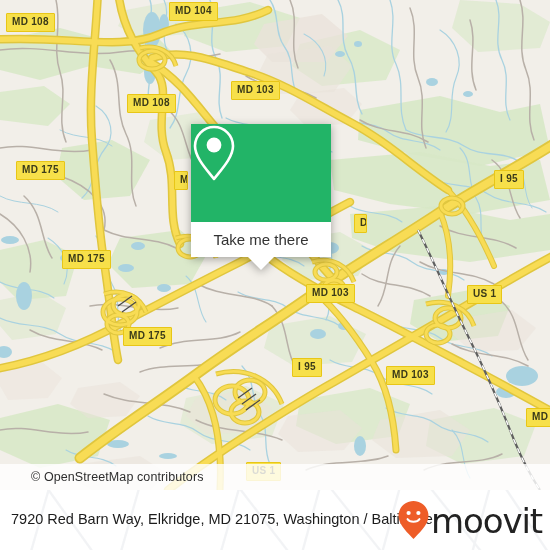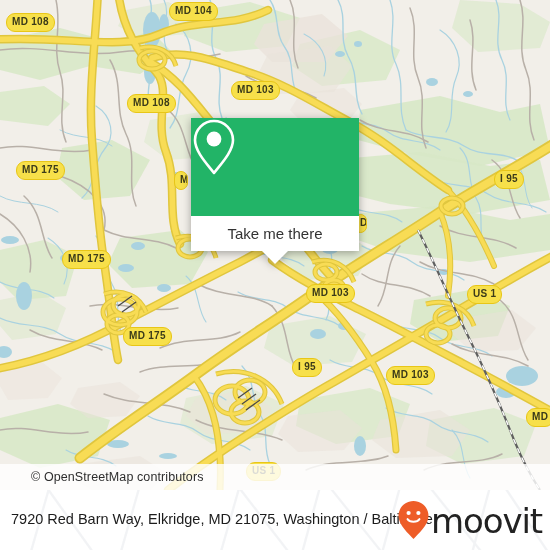--- a/index.html
+++ b/index.html
@@ -16,37 +16,37 @@
     background:#f2efe9;
     overflow:hidden;
   }
   #map svg{position:absolute;left:0;top:0;}
 
   
   .shield{
     position:absolute;
     background:#f7e04a;
     border:1.6px solid #e8c617;
-    border-radius:9px;
+    border-radius:1px;
     color:#3b3b1a;
     font-size:10px;
     font-weight:bold;
     letter-spacing:.3px;
     line-height:1;
     padding:3px 5px 4px 5px;
     white-space:nowrap;
     box-sizing:border-box;
     font-family:"Liberation Sans", sans-serif;
   }
 
   
   #popup{
     position:absolute;
-    left:191px;top:118px;
-    width:168px;
+    left:191px;top:124px;
+    width:140px;
     filter:drop-shadow(0 2px 4px rgba(0,0,0,.33));
     z-index:40;
   }
   #popup-img{
     background:#22b467;
     height:98px;
     display:flex;align-items:center;justify-content:center;
   }
   #popup-label{
     background:#ffffff;

